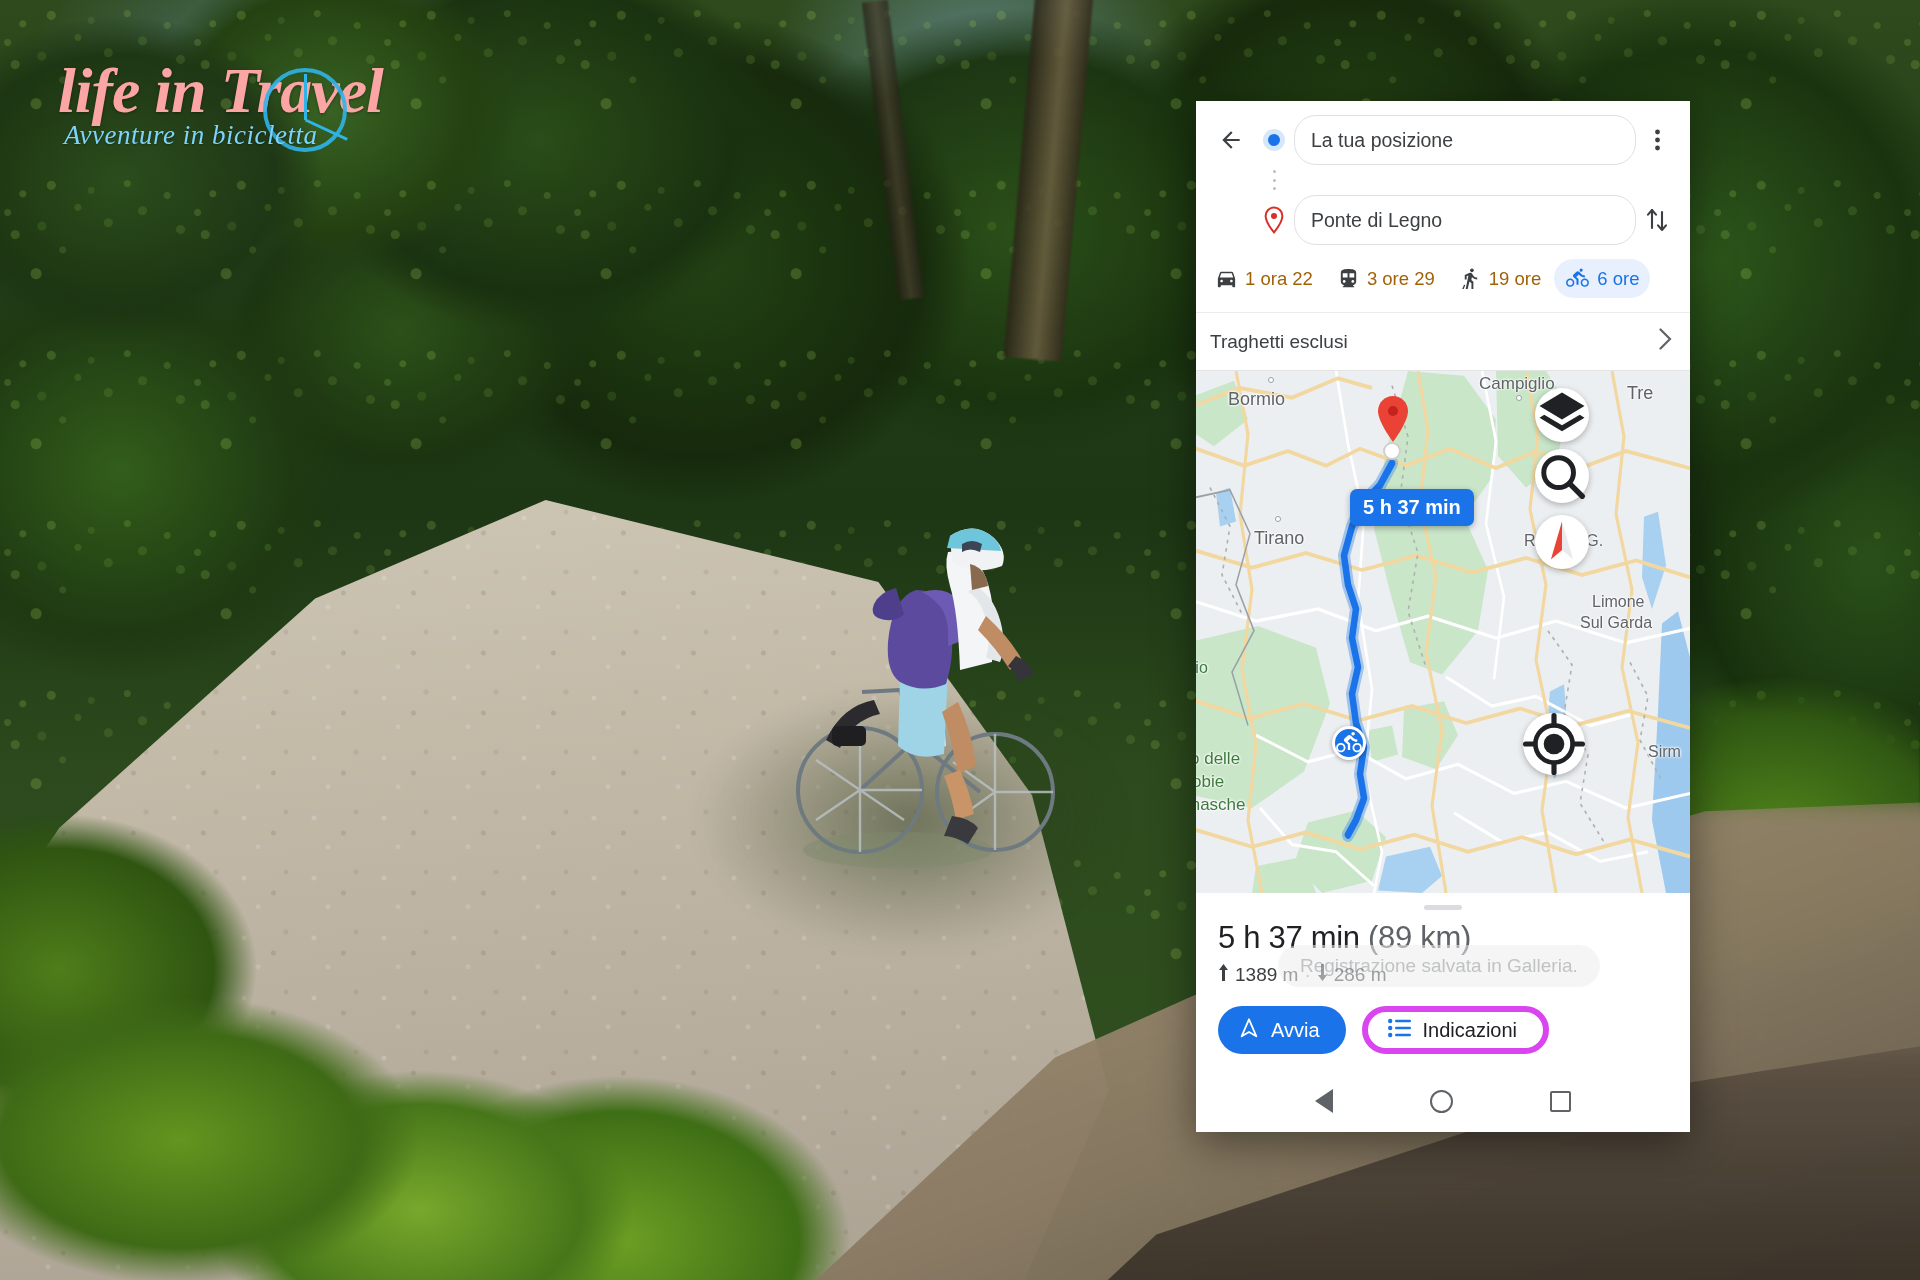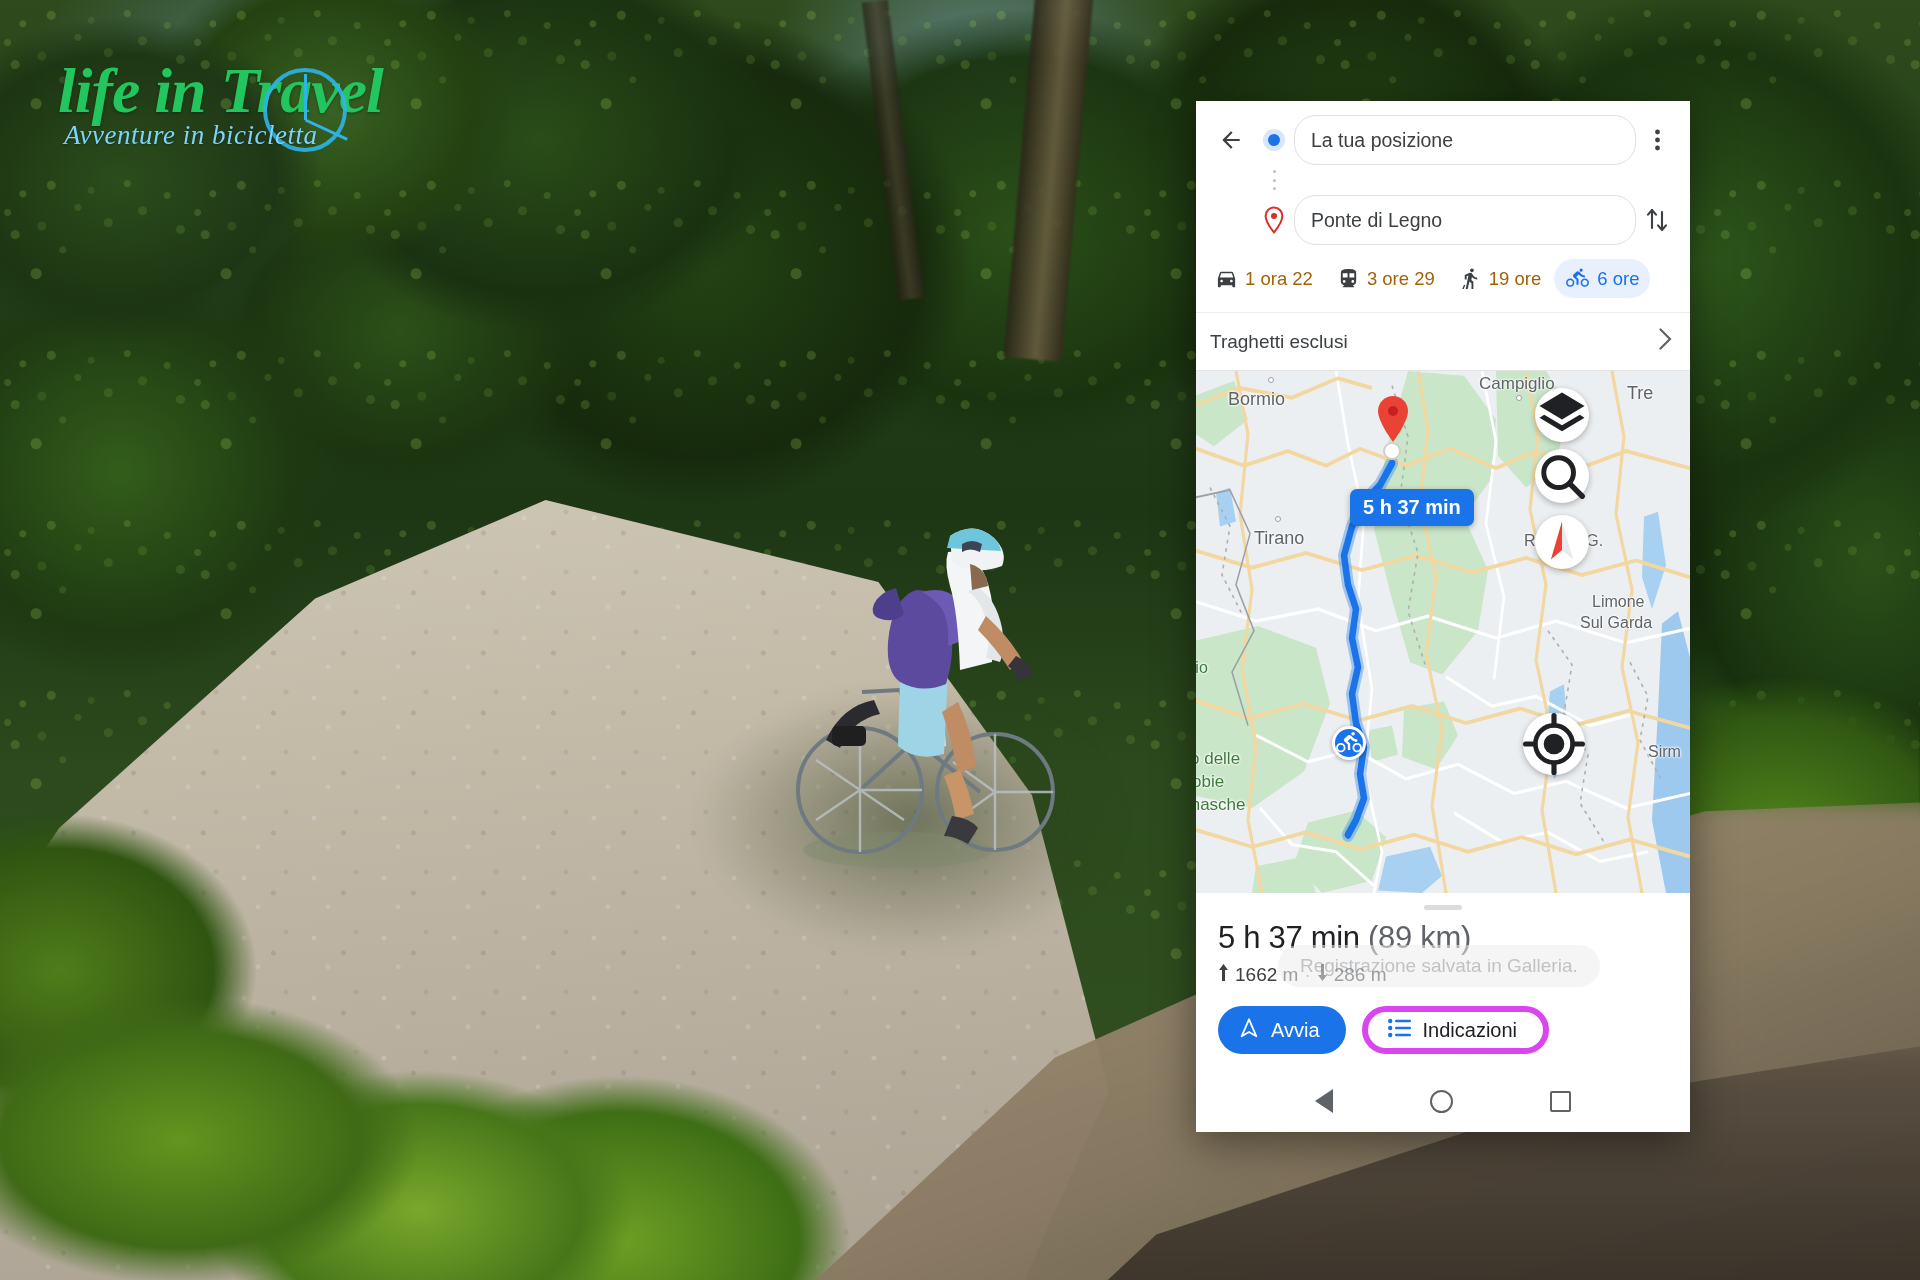--- a/index.html
+++ b/index.html
@@ -141,21 +141,21 @@
     position: absolute; left: 58px; top: 44px;
     width: 360px; height: 110px;
     pointer-events: none;
   }
   .logo-main {
     position: absolute; left: 0; top: 10px;
     font-family: "Liberation Serif", serif;
     font-style: italic;
     font-size: 64px;
     font-weight: 700;
-    color: #22c55e;
+    color: #fca5a5;
     letter-spacing: -1px;
     text-shadow: 0 1px 3px rgba(0,0,0,.35);
     white-space: nowrap;
   }
   .logo-sub {
     position: absolute; left: 6px; top: 76px;
     font-family: "Liberation Serif", serif;
     font-style: italic;
     font-size: 27px;
     color: #7dd3fc;
@@ -634,21 +634,21 @@
     <div class="eta">
       <span>5 h 37 min</span>
       <span class="dist">(89 km)</span>
     </div>
     <div class="elev">
       <span>
         <svg width="11" height="17" viewBox="0 0 11 17">
             <path d="M5.5 0L10 6H7v11H4V6H1z" fill="#3c4043"></path>
           </svg>
       </span>
-      <span>1662 m</span>
+      <span>1389 m</span>
       <span class="sep">·</span>
       <span>
         <svg width="11" height="17" viewBox="0 0 11 17">
             <path d="M5.5 17L1 11h3V0h3v11h3z" fill="#3c4043"></path>
           </svg>
       </span>
       <span>286 m</span>
     </div>
 
     <div class="toast">Registrazione salvata in Galleria.</div>

